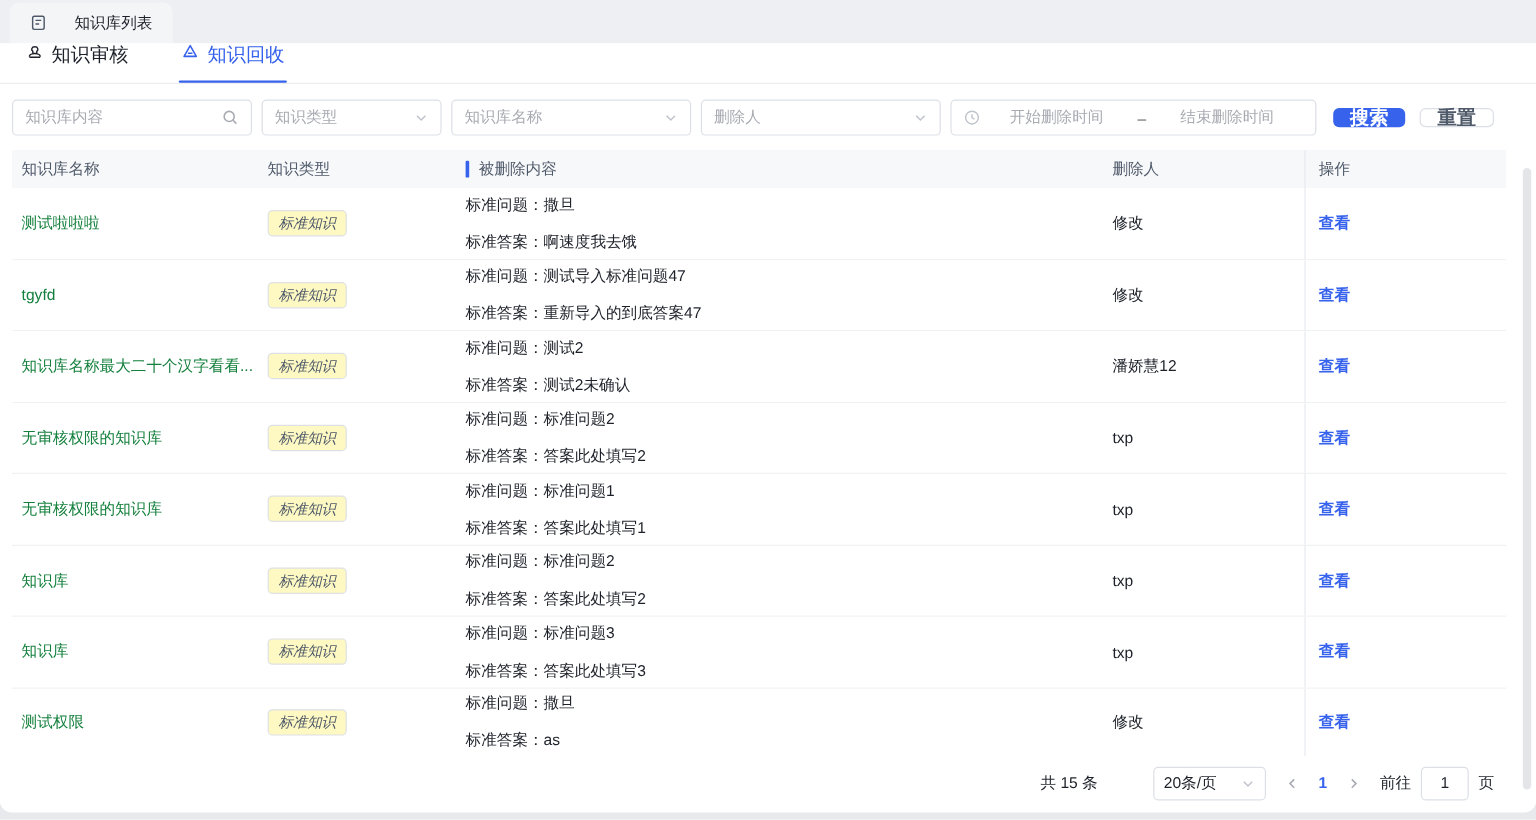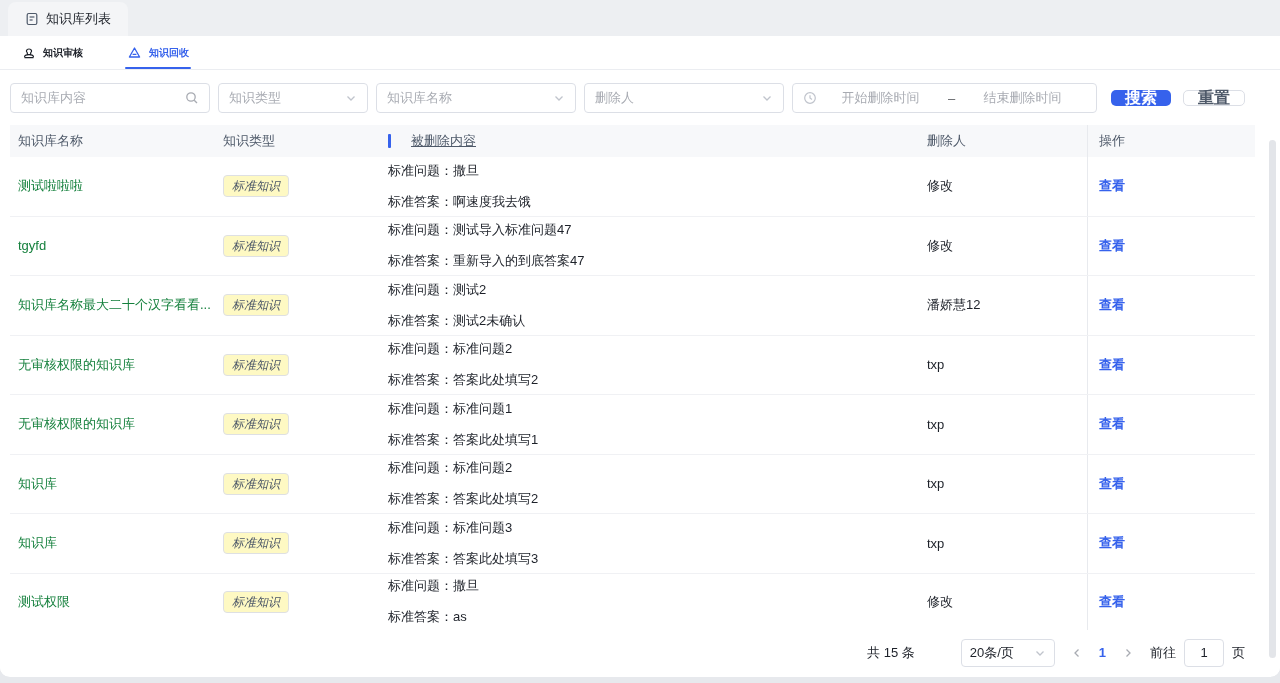--- a/index.html
+++ b/index.html
@@ -5,32 +5,32 @@
   * { box-sizing: border-box; margin: 0; padding: 0; }
   html,body { width:1280px; height:683px; overflow:hidden; }
   body {
     font-family: "Liberation Sans", "DejaVu Sans", sans-serif;
     background:#E7E9ED;
     position:relative;
     color:#1D2129;
   }
   
   .topbar { height:36px; background:#EDEFF2; display:flex; align-items:flex-end; padding-left:8px; }
-  .top-tab { height:34px; display:flex; align-items:center; gap:7px; padding:0 17px;
+  .top-tab { height:34px; display:flex; align-items:center; gap:23px; padding:0 17px;
              font-size:13px; border-radius:8px 8px 0 0; cursor:default; }
   .top-tab.inactive { background:#F4F5F7; color:#1D2129; margin-right:5px; }
   .top-tab.active { background:#FFFFFF; color:#3662EC; font-weight:600; }
   .top-tab .ticon { display:flex; align-items:center; }
   
   .main { position:absolute; top:36px; left:0; width:1280px; height:641px;
           background:#fff; border-radius:0 0 10px 10px; overflow:hidden; }
   
   .subnav { height:34px; display:flex; align-items:stretch; padding-left:22px; gap:44px;
             border-bottom:1px solid #EBEDF1; background:#fff; }
-  .subnav-item { display:flex; align-items:center; gap:7px; font-size:10px; font-weight:700;
+  .subnav-item { display:flex; align-items:flex-start; gap:7px; font-size:16px; font-weight:400;
                  color:#1D2129; position:relative; }
   .subnav-item.active { color:#3662EC; }
   .subnav-item.active::after { content:""; position:absolute; left:-2px; right:-2px; bottom:0;
                  height:2px; background:#3662EC; border-radius:1px; }
   
   .filterbar { padding:13px 10px 12px 10px; display:flex; align-items:center; gap:8px; background:#fff; }
   .finput { height:30px; border:1px solid #DCDFE6; border-radius:4px; background:#fff;
             display:flex; align-items:center; justify-content:space-between;
             padding:0 10px; font-size:13px; color:#A8ABB2; }
   .f-content { width:200px;align-items:center; }
@@ -47,21 +47,21 @@
   
   .table { margin:0 25px 0 10px; }
   .thead { display:flex; align-items:center; background:#F7F8FA; height:32px;
            font-size:13px; color:#4E5969; }
   .th { padding-left:8px; display:flex; align-items:center; }
   .c-name { width:205px; }
   .c-type { width:163px; }
   .c-content { width:541px; }
   .c-deleter { width:168px; }
   .c-action { width:168px; }
-  .th.c-content { padding-left:10px; gap:20px;text-decoration:underline; }
+  .th.c-content { padding-left:10px; gap:8px; }
   .colbar { width:3px; height:14px; background:#3662EC; border-radius:1px; }
   .th.c-action, .td.c-action { border-left:1px solid #E8EAEE; padding-left:11px; height:100%; }
   .trow { display:flex; align-items:center; height:59.5px; border-bottom:1px solid #F0F1F4;
           font-size:13px; background:#fff; }
   .trow:last-child { height:56px; border-bottom:none; overflow:hidden; }
   .td { display:flex; align-items:center; }
   .td.c-name { padding-left:8px; font-weight:500; color:#15803d; }
   .td.c-type { padding-left:8px; }
   .tag { border:1px solid #DEE0E3; background:#fef9c3; color:#4E5969; font-size:12px;
          border-radius:4px; padding:3px 8px; line-height:14px;font-style:italic; }

